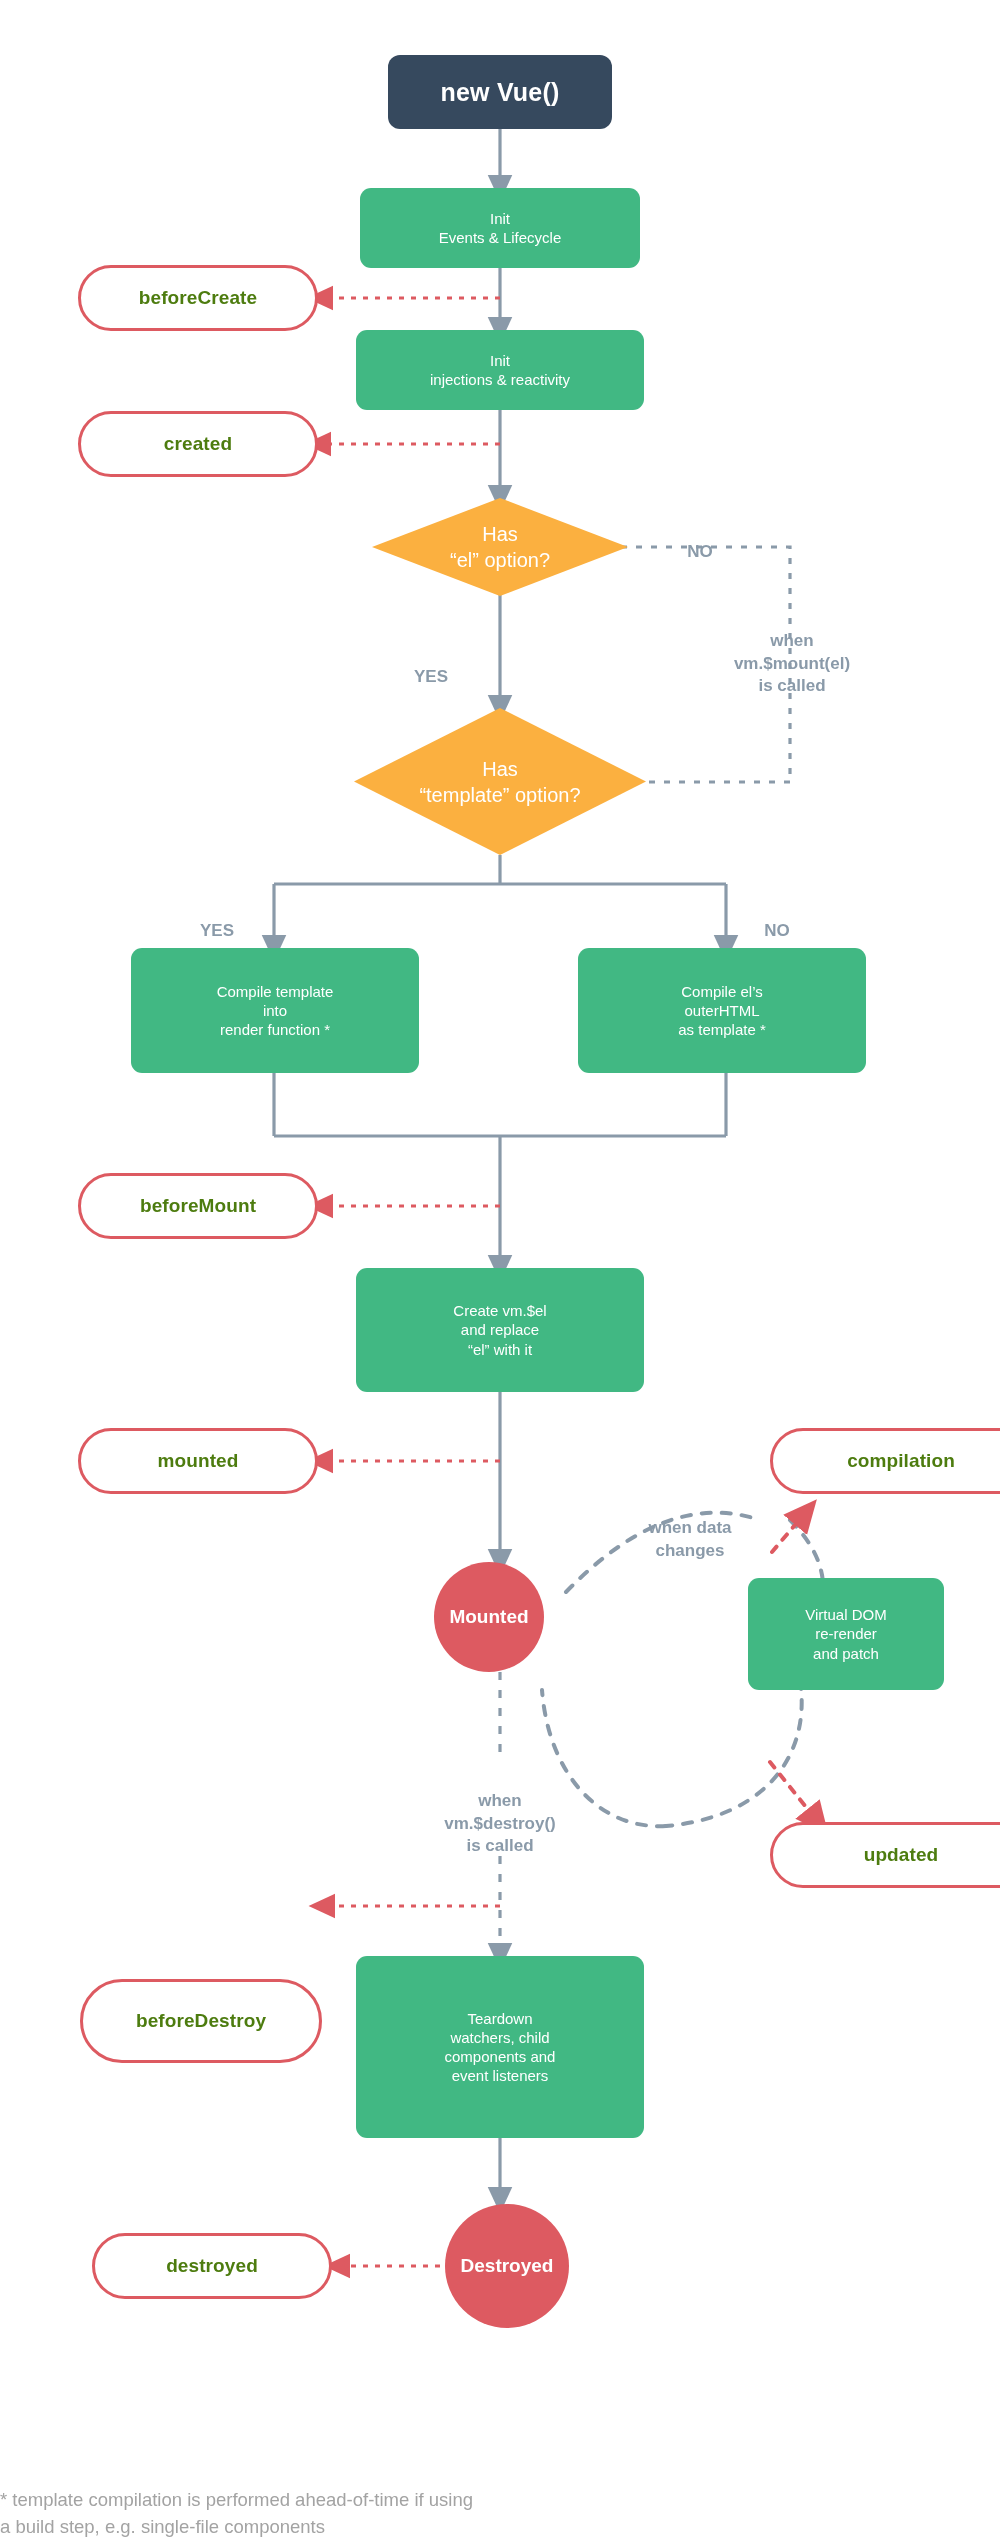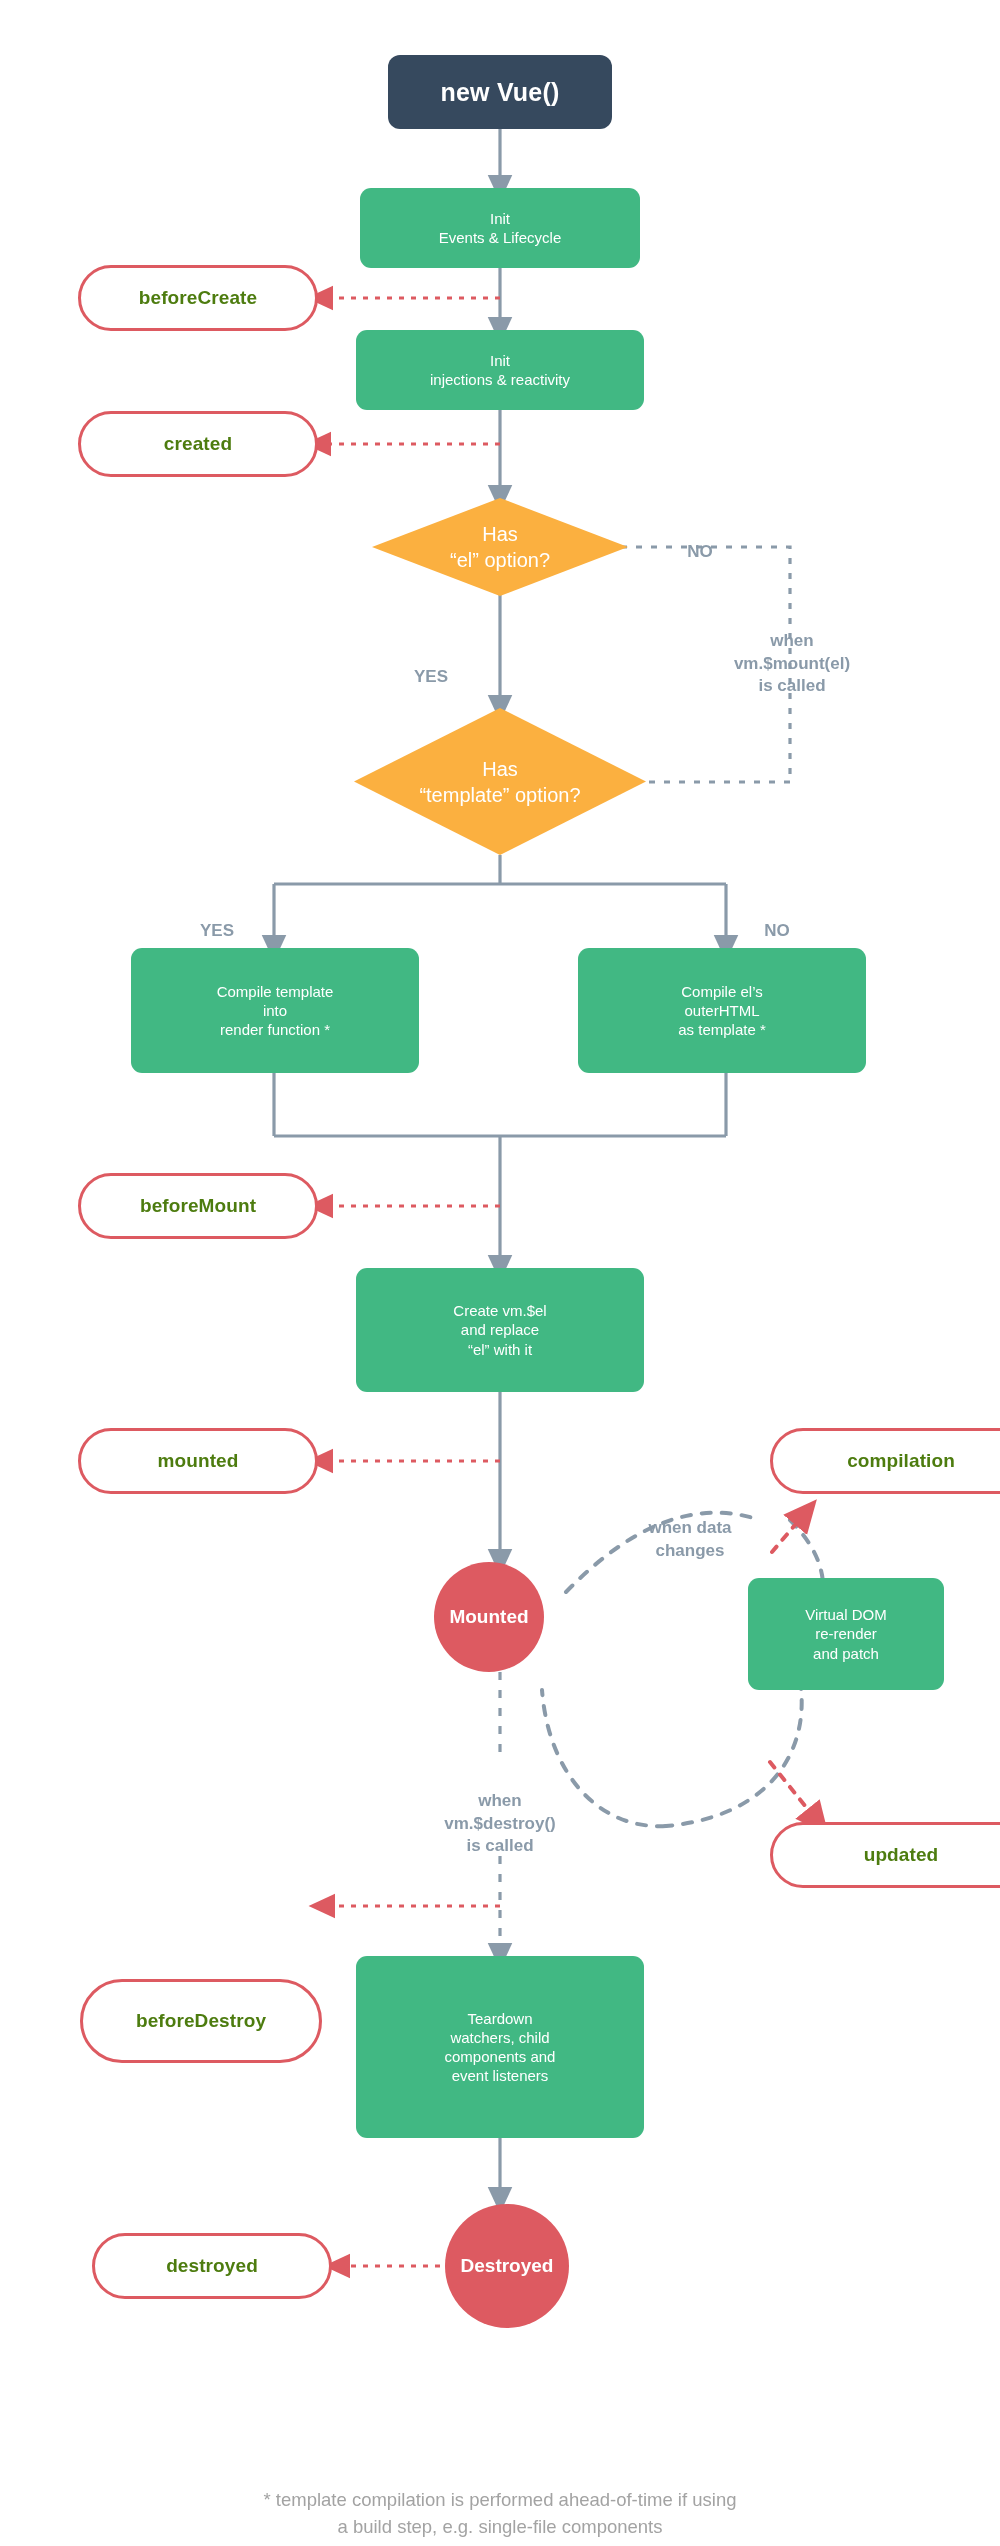--- a/index.html
+++ b/index.html
@@ -104,21 +104,20 @@
     font-weight: bold;
     line-height: 1.32;
     text-align: center;
     white-space: pre-line;
   }
 
   
   .footnote {
     position: absolute;
     width: 100%;
-    text-align: center;
     color: #a3a3a3;
     font-size: 18.5px;
     line-height: 1.45;
     white-space: pre-line;
   }
 </style>
 </head>
 <body>
 
 <div id="diagram-root">

